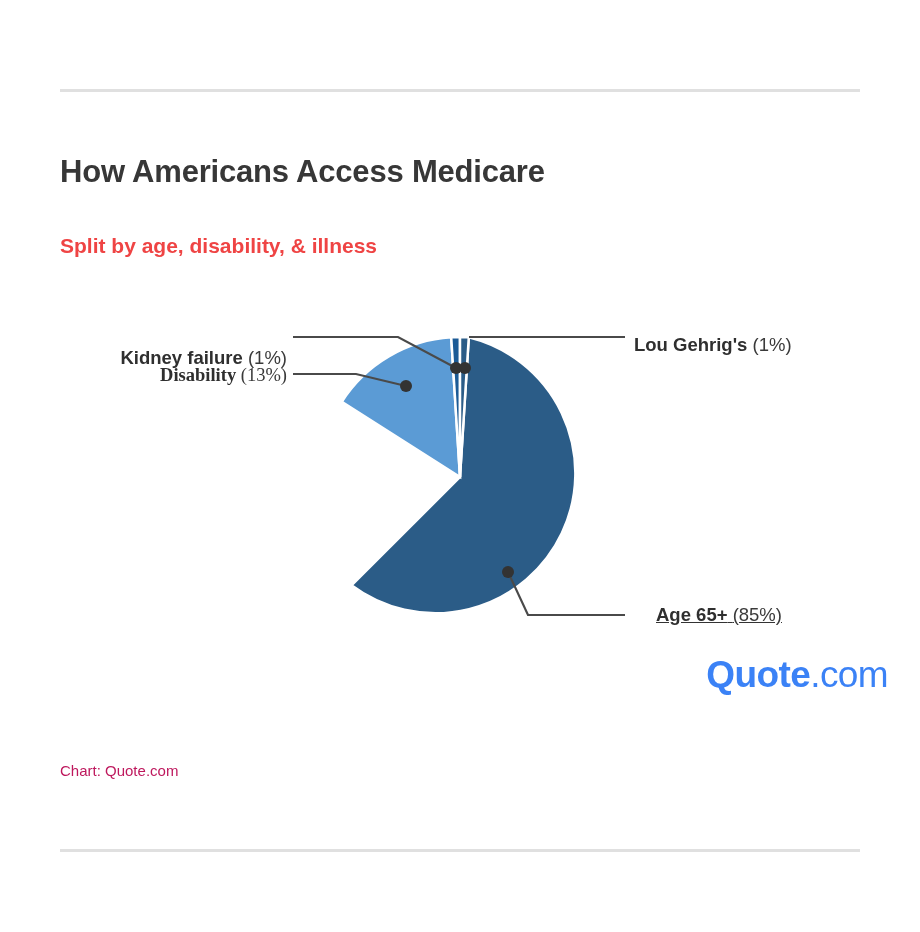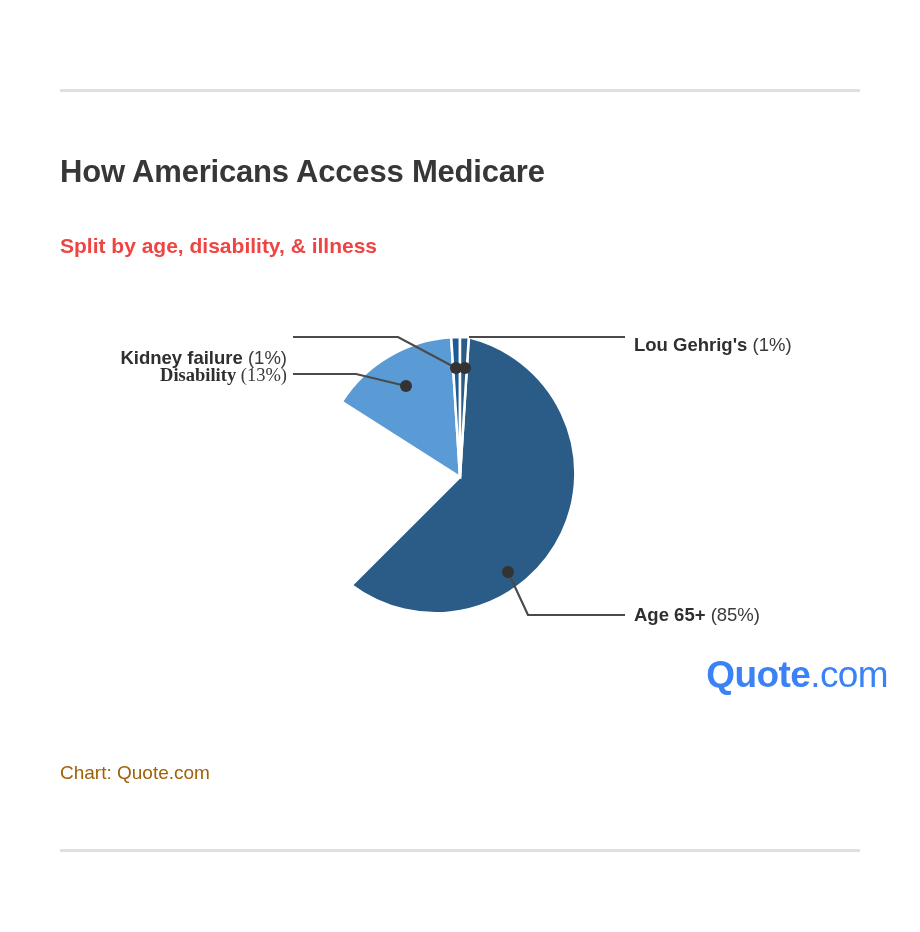--- a/index.html
+++ b/index.html
@@ -74,40 +74,40 @@
     line-height: 1;
   }
   .label .nm { font-weight: 700; color: #2f2f2f; }
   .label .pc { font-weight: 400; color: #3a3a3a; }
   .label.right { text-align: left; }
   .label.left { text-align: right; }
 
   .lbl-kidney   { left: 82px;  top: 329px; width: 205px; margin-top: 20px; }
   .lbl-disability { left: 118px; top: 366px; width: 169px; font-family: Liberation Serif, serif; }
   .lbl-lou      { left: 634px; top: 315px; margin-top: 21px; }
-  .lbl-age      { left: 634px; top: 606px; }
+  .lbl-age      { left: 656px; top: 606px; text-decoration: underline; }
 
   .logo {
     position: absolute;
     right: 60px;
     top: 654px;
     font-size: 37px;
     color: #3b82f6;
     letter-spacing: -0.6px;
     white-space: nowrap;
   }
   .logo .mark { font-weight: 700; }
   .logo .tld  { font-weight: 300; }
 
   .credit {
     position: absolute;
     left: 60px;
     top: 762px;
-    font-size: 19px;
-    color: #a16207;
+    font-size: 15px;
+    color: #be185d;
     font-weight: 400;
     white-space: nowrap;
   }
 </style>
 </head>
 <body>
 
 <div class="chart-card">
 
   <div class="rule rule-top"></div>

